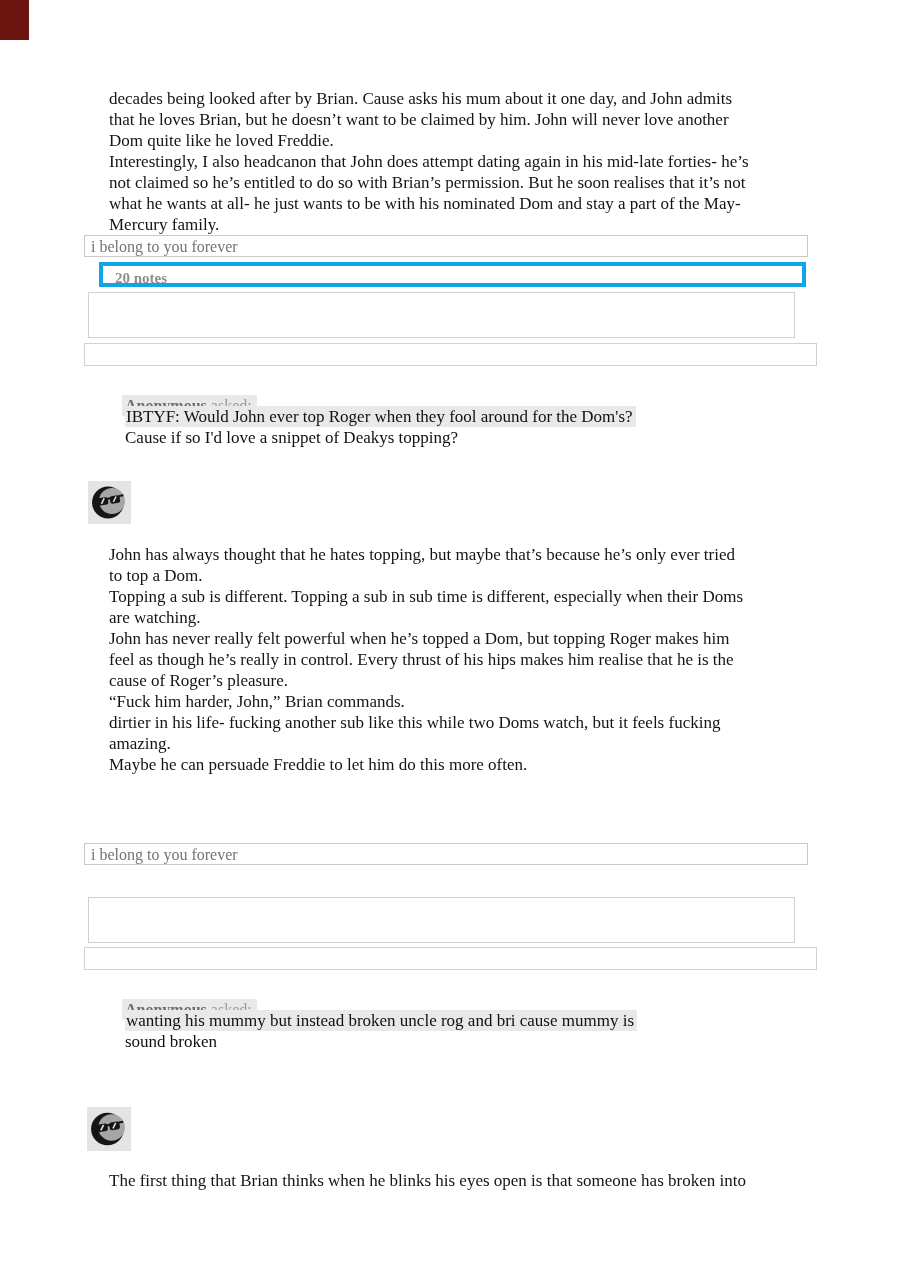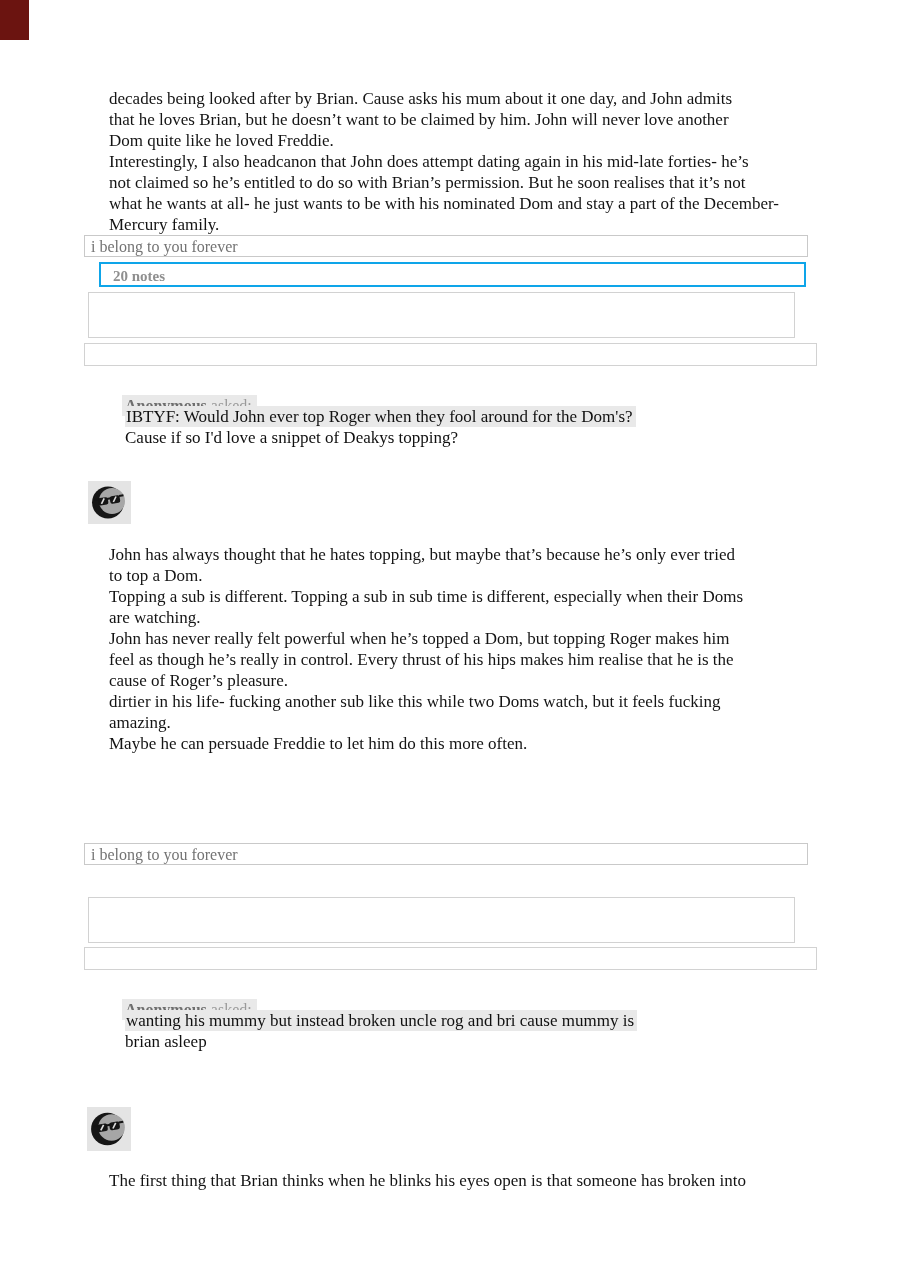--- a/index.html
+++ b/index.html
@@ -29,21 +29,21 @@
     border: 1px solid #c9c9c9;
     background: #ffffff;
     font-size: 16px;
     color: #737373;
     padding-left: 6px;
     white-space: nowrap;
     overflow: hidden;
   }
   .notes-box {
     box-sizing: border-box;
-    border: 2px solid #0ea5e9;
+    border: 4px solid #0ea5e9;
     background: #ffffff;
     font-size: 15px;
     font-weight: bold;
     color: #8f8f8f;
     padding-left: 12px;
     white-space: nowrap;
     overflow: hidden;
   }
   .empty-box {
     box-sizing: border-box;
@@ -83,21 +83,21 @@
 <div id="page">
 
   <div class="abs corner-accent"></div>
 
   <div class="abs body-text" style="left:109px; top:88px;">
       <div class="tline">decades being looked after by Brian. Cause asks his mum about it one day, and John admits</div>
       <div class="tline">that he loves Brian, but he doesn’t want to be claimed by him. John will never love another</div>
       <div class="tline">Dom quite like he loved Freddie.</div>
       <div class="tline">Interestingly, I also headcanon that John does attempt dating again in his mid-late forties- he’s</div>
       <div class="tline">not claimed so he’s entitled to do so with Brian’s permission. But he soon realises that it’s not</div>
-      <div class="tline">what he wants at all- he just wants to be with his nominated Dom and stay a part of the December-</div>
+      <div class="tline">what he wants at all- he just wants to be with his nominated Dom and stay a part of the May-</div>
       <div class="tline">Mercury family.</div>
     </div>
 
   <div class="abs tag-box" style="left:84px; top:235px; width:724px; height:22px; line-height:21px;">i belong to you forever</div>
 
   <div class="abs notes-box" style="left:99px; top:262px; width:707px; height:25px; line-height:24px;">20 notes</div>
 
   <div class="abs empty-box" style="left:88px; top:292px; width:707px; height:46px;"></div>
   <div class="abs empty-box" style="left:84px; top:343px; width:733px; height:23px;"></div>
 
@@ -127,37 +127,38 @@
   </div>
 
   <div class="abs body-text" style="left:109px; top:544px;">
       <div class="tline">John has always thought that he hates topping, but maybe that’s because he’s only ever tried</div>
       <div class="tline">to top a Dom.</div>
       <div class="tline">Topping a sub is different. Topping a sub in sub time is different, especially when their Doms</div>
       <div class="tline">are watching.</div>
       <div class="tline">John has never really felt powerful when he’s topped a Dom, but topping Roger makes him</div>
       <div class="tline">feel as though he’s really in control. Every thrust of his hips makes him realise that he is the</div>
       <div class="tline">cause of Roger’s pleasure.</div>
+      <div class="tline">“Fuck him harder, John,” Brian commands.</div>
       <div class="tline">dirtier in his life- fucking another sub like this while two Doms watch, but it feels fucking</div>
       <div class="tline">amazing.</div>
       <div class="tline">Maybe he can persuade Freddie to let him do this more often.</div>
     </div>
 
   <div class="abs tag-box" style="left:84px; top:843px; width:724px; height:22px; line-height:21px;">i belong to you forever</div>
 
 
   <div class="abs empty-box" style="left:88px; top:897px; width:707px; height:46px;"></div>
   <div class="abs empty-box" style="left:84px; top:947px; width:733px; height:23px;"></div>
 
   <div class="abs ask-label" style="left:122px; top:989px;">
     <span class="label-bg"><span class="ask-author">Anonymous</span> <span class="ask-asked">asked:</span></span>
   </div>
   <div class="abs ask-text" style="left:125px; top:1010px;">
       <div class="tline"><span class="hl">wanting his mummy but instead broken uncle rog and bri cause mummy is</span></div>
-      <div class="tline"><span class="">brian asleep</span></div>
+      <div class="tline"><span class="">sound broken</span></div>
     </div>
 
   <div class="abs avatar" style="left:87px; top:1107px; width:44px; height:44px;">
     <svg width="44" height="44" viewBox="0 0 43 43">
       <rect width="43" height="43" fill="#e4e4e4"></rect>
       <circle cx="20" cy="21.5" r="16" fill="#161616"></circle>
       <circle cx="24" cy="20" r="13" fill="#a6a6a6"></circle>
       <g transform="rotate(-9 22 19)">
         <rect x="10" y="15.5" width="10" height="7.5" rx="2" fill="#141414"></rect>
         <rect x="22" y="15.5" width="10" height="7.5" rx="2" fill="#141414"></rect>

